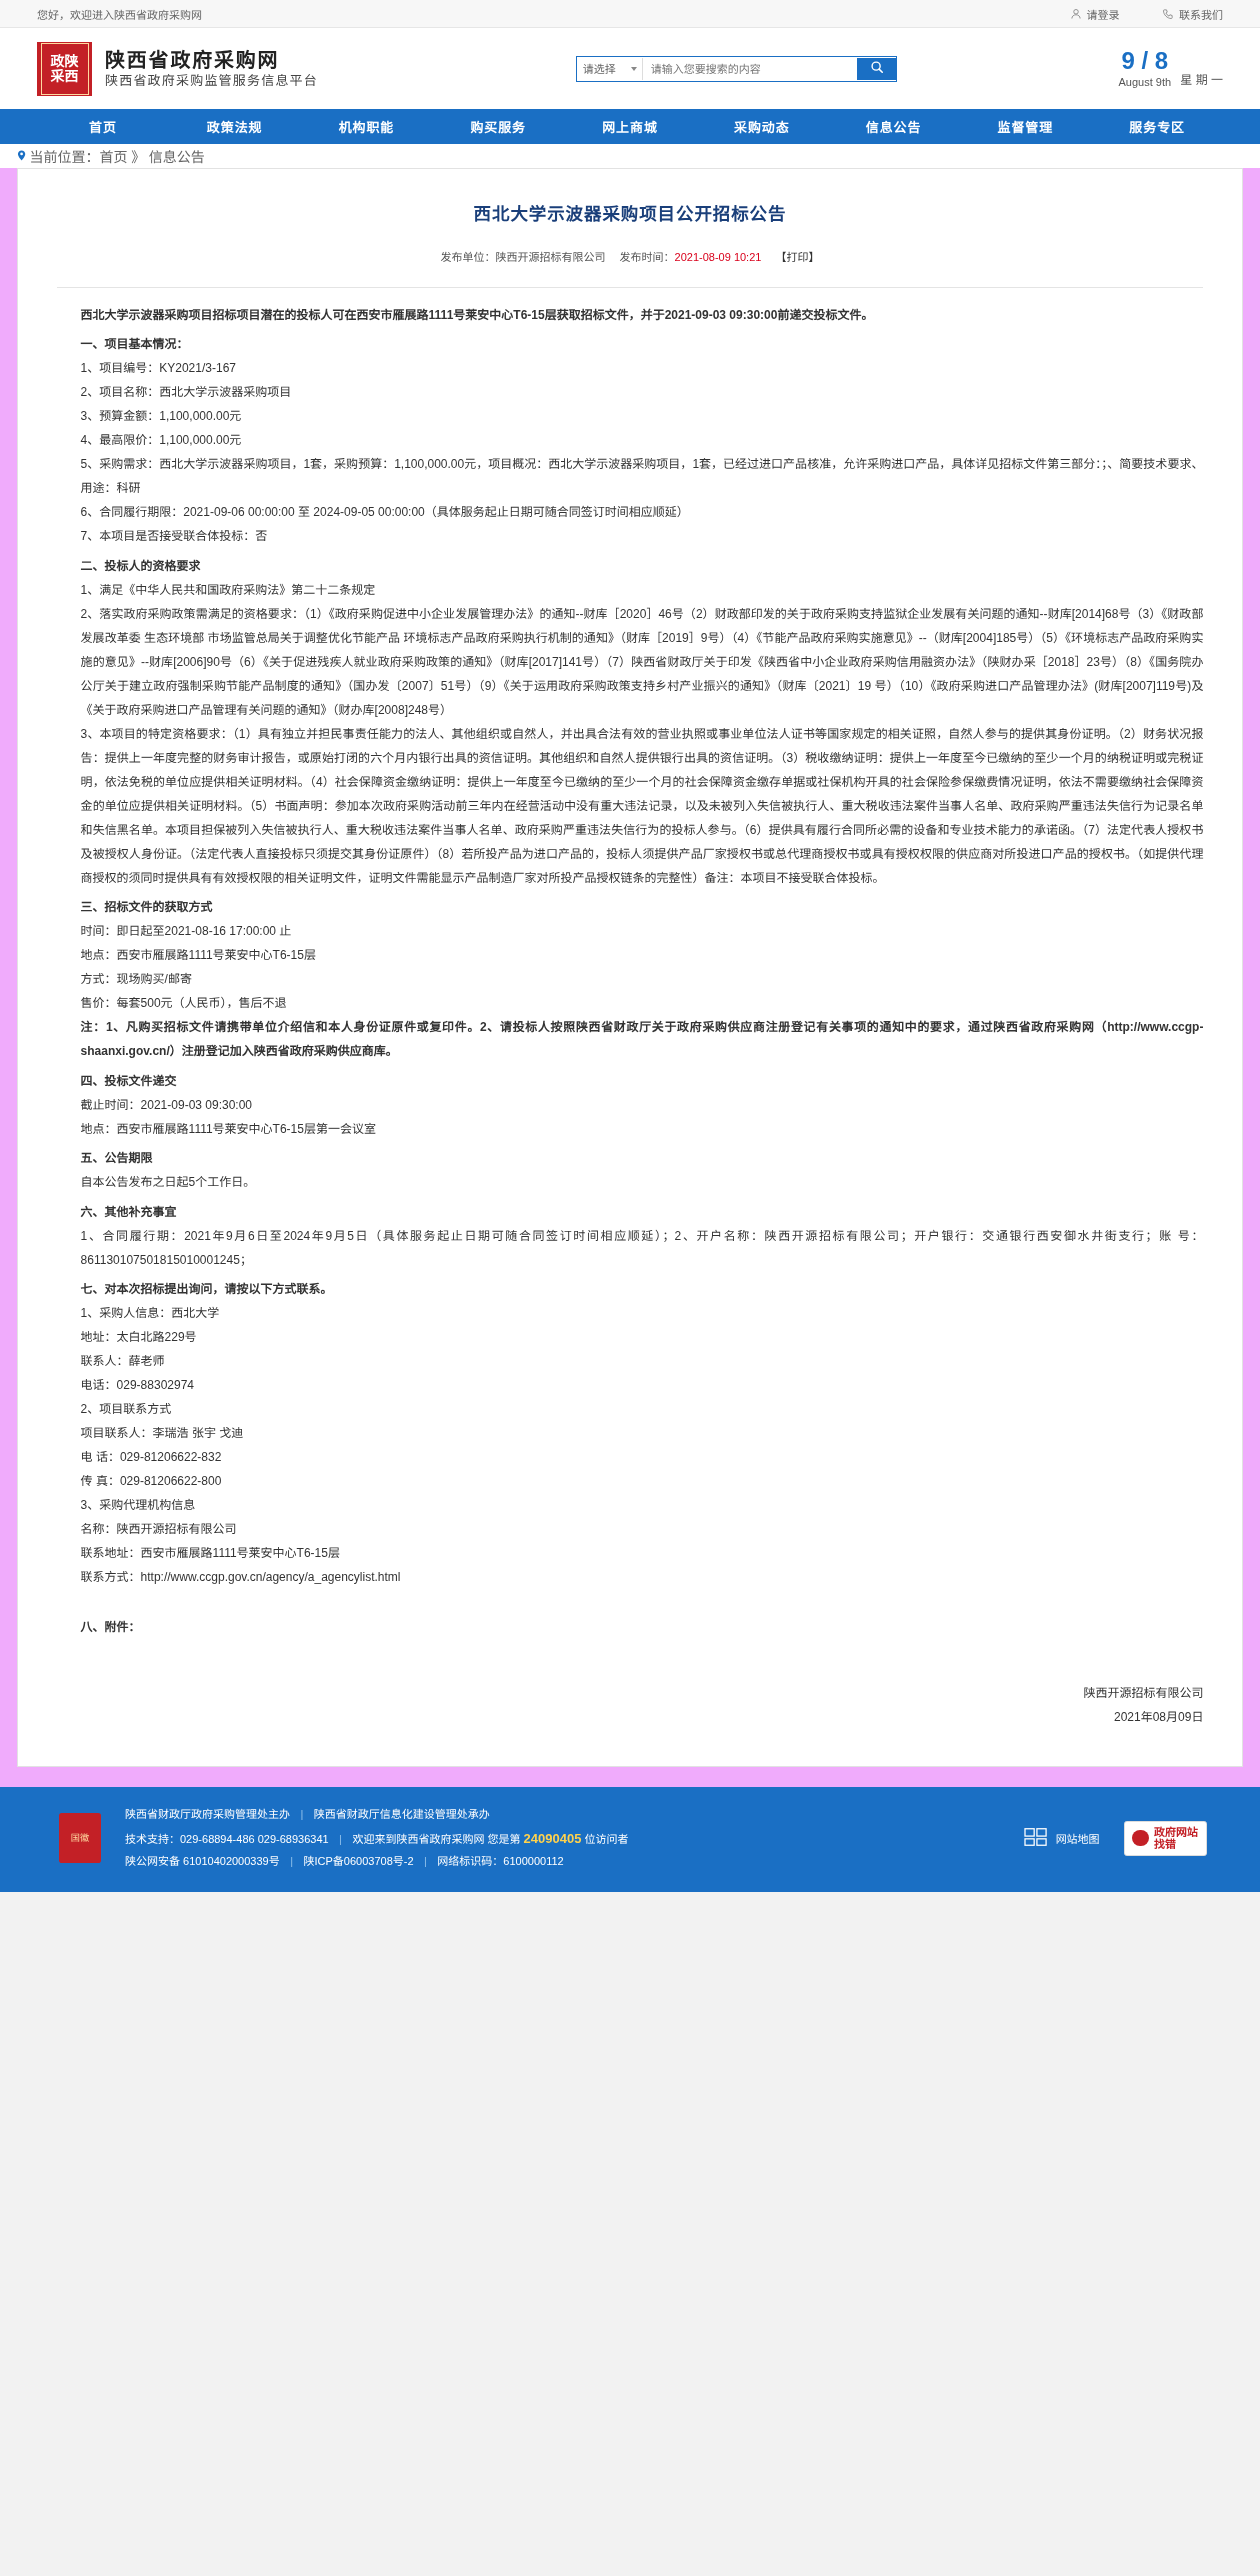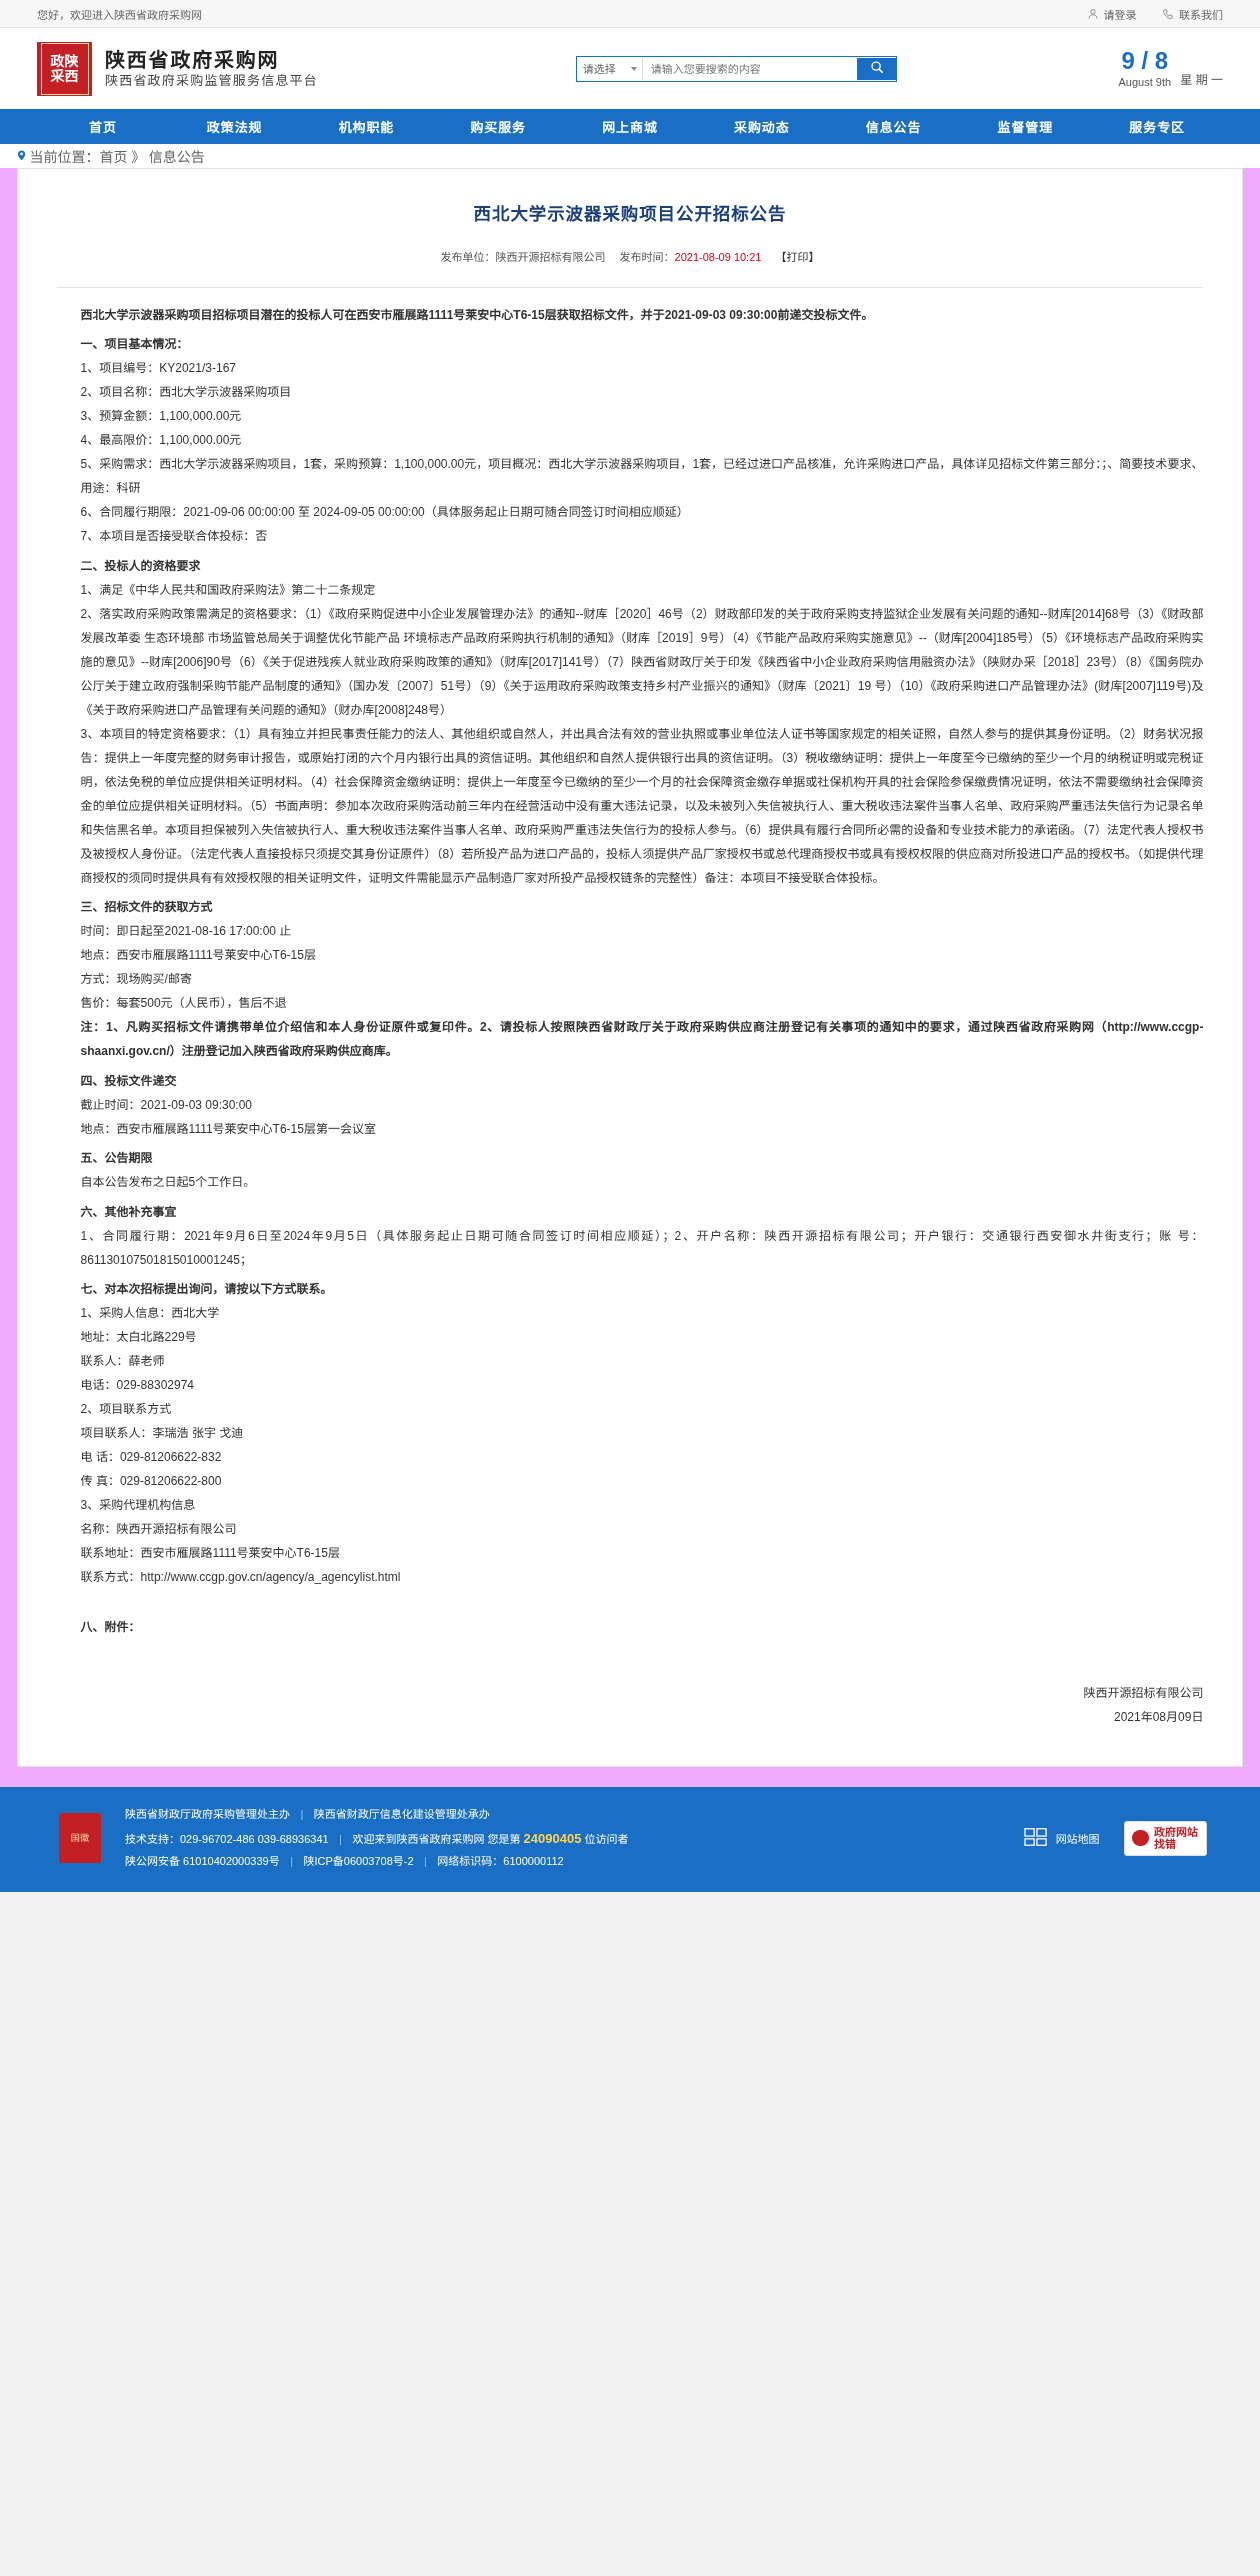--- a/index.html
+++ b/index.html
@@ -12,21 +12,21 @@
     font-size:12px;
   }
   .page { width:1260px; margin:0 auto; background:#f0abfc; }
 
   
   .topbar {
     height:28px; background:#f7f7f7; border-bottom:0.9px solid #e6e6e6;
     display:flex; align-items:center; justify-content:space-between;
     padding:0 37px; font-size:11px; color:#666;
   }
-  .topbar-right { display:flex; align-items:center; gap:26px; }
+  .topbar-right { display:flex; align-items:center; gap:43px; }
   .topbar-link { display:flex; align-items:center; gap:4.6px; color:#666; cursor:pointer; }
   .mini-icon { width:12px; height:12px; display:inline-block; position:relative; }
   .mini-icon svg { display:block; }
 
   
   .header {
     height:81px; background:#fff; display:flex; align-items:center;
     padding:0 37px; justify-content:space-between;
   }
   .brand { display:flex; align-items:center; gap:13px; }
@@ -312,21 +312,21 @@
   <div class="footer">
     <div class="footer-inner">
       <div class="f-emblem">国徽</div>
       <div class="f-lines">
         <div>
           <span>陕西省财政厅政府采购管理处主办</span>
           <span class="sep">|</span>
           <span>陕西省财政厅信息化建设管理处承办</span>
         </div>
         <div>
-          <span>技术支持：</span><span>029-96702-486 039-68936341</span>
+          <span>技术支持：</span><span>029-68894-486 029-68936341</span>
           <span class="sep">|</span>
           <span>欢迎来到陕西省政府采购网 您是第</span>
           <span class="f-hot">24090405</span>
           <span>位访问者</span>
         </div>
         <div>
           <span>陕公网安备 61010402000339号</span>
           <span class="sep">|</span>
           <span>陕ICP备06003708号-2</span>
           <span class="sep">|</span>

